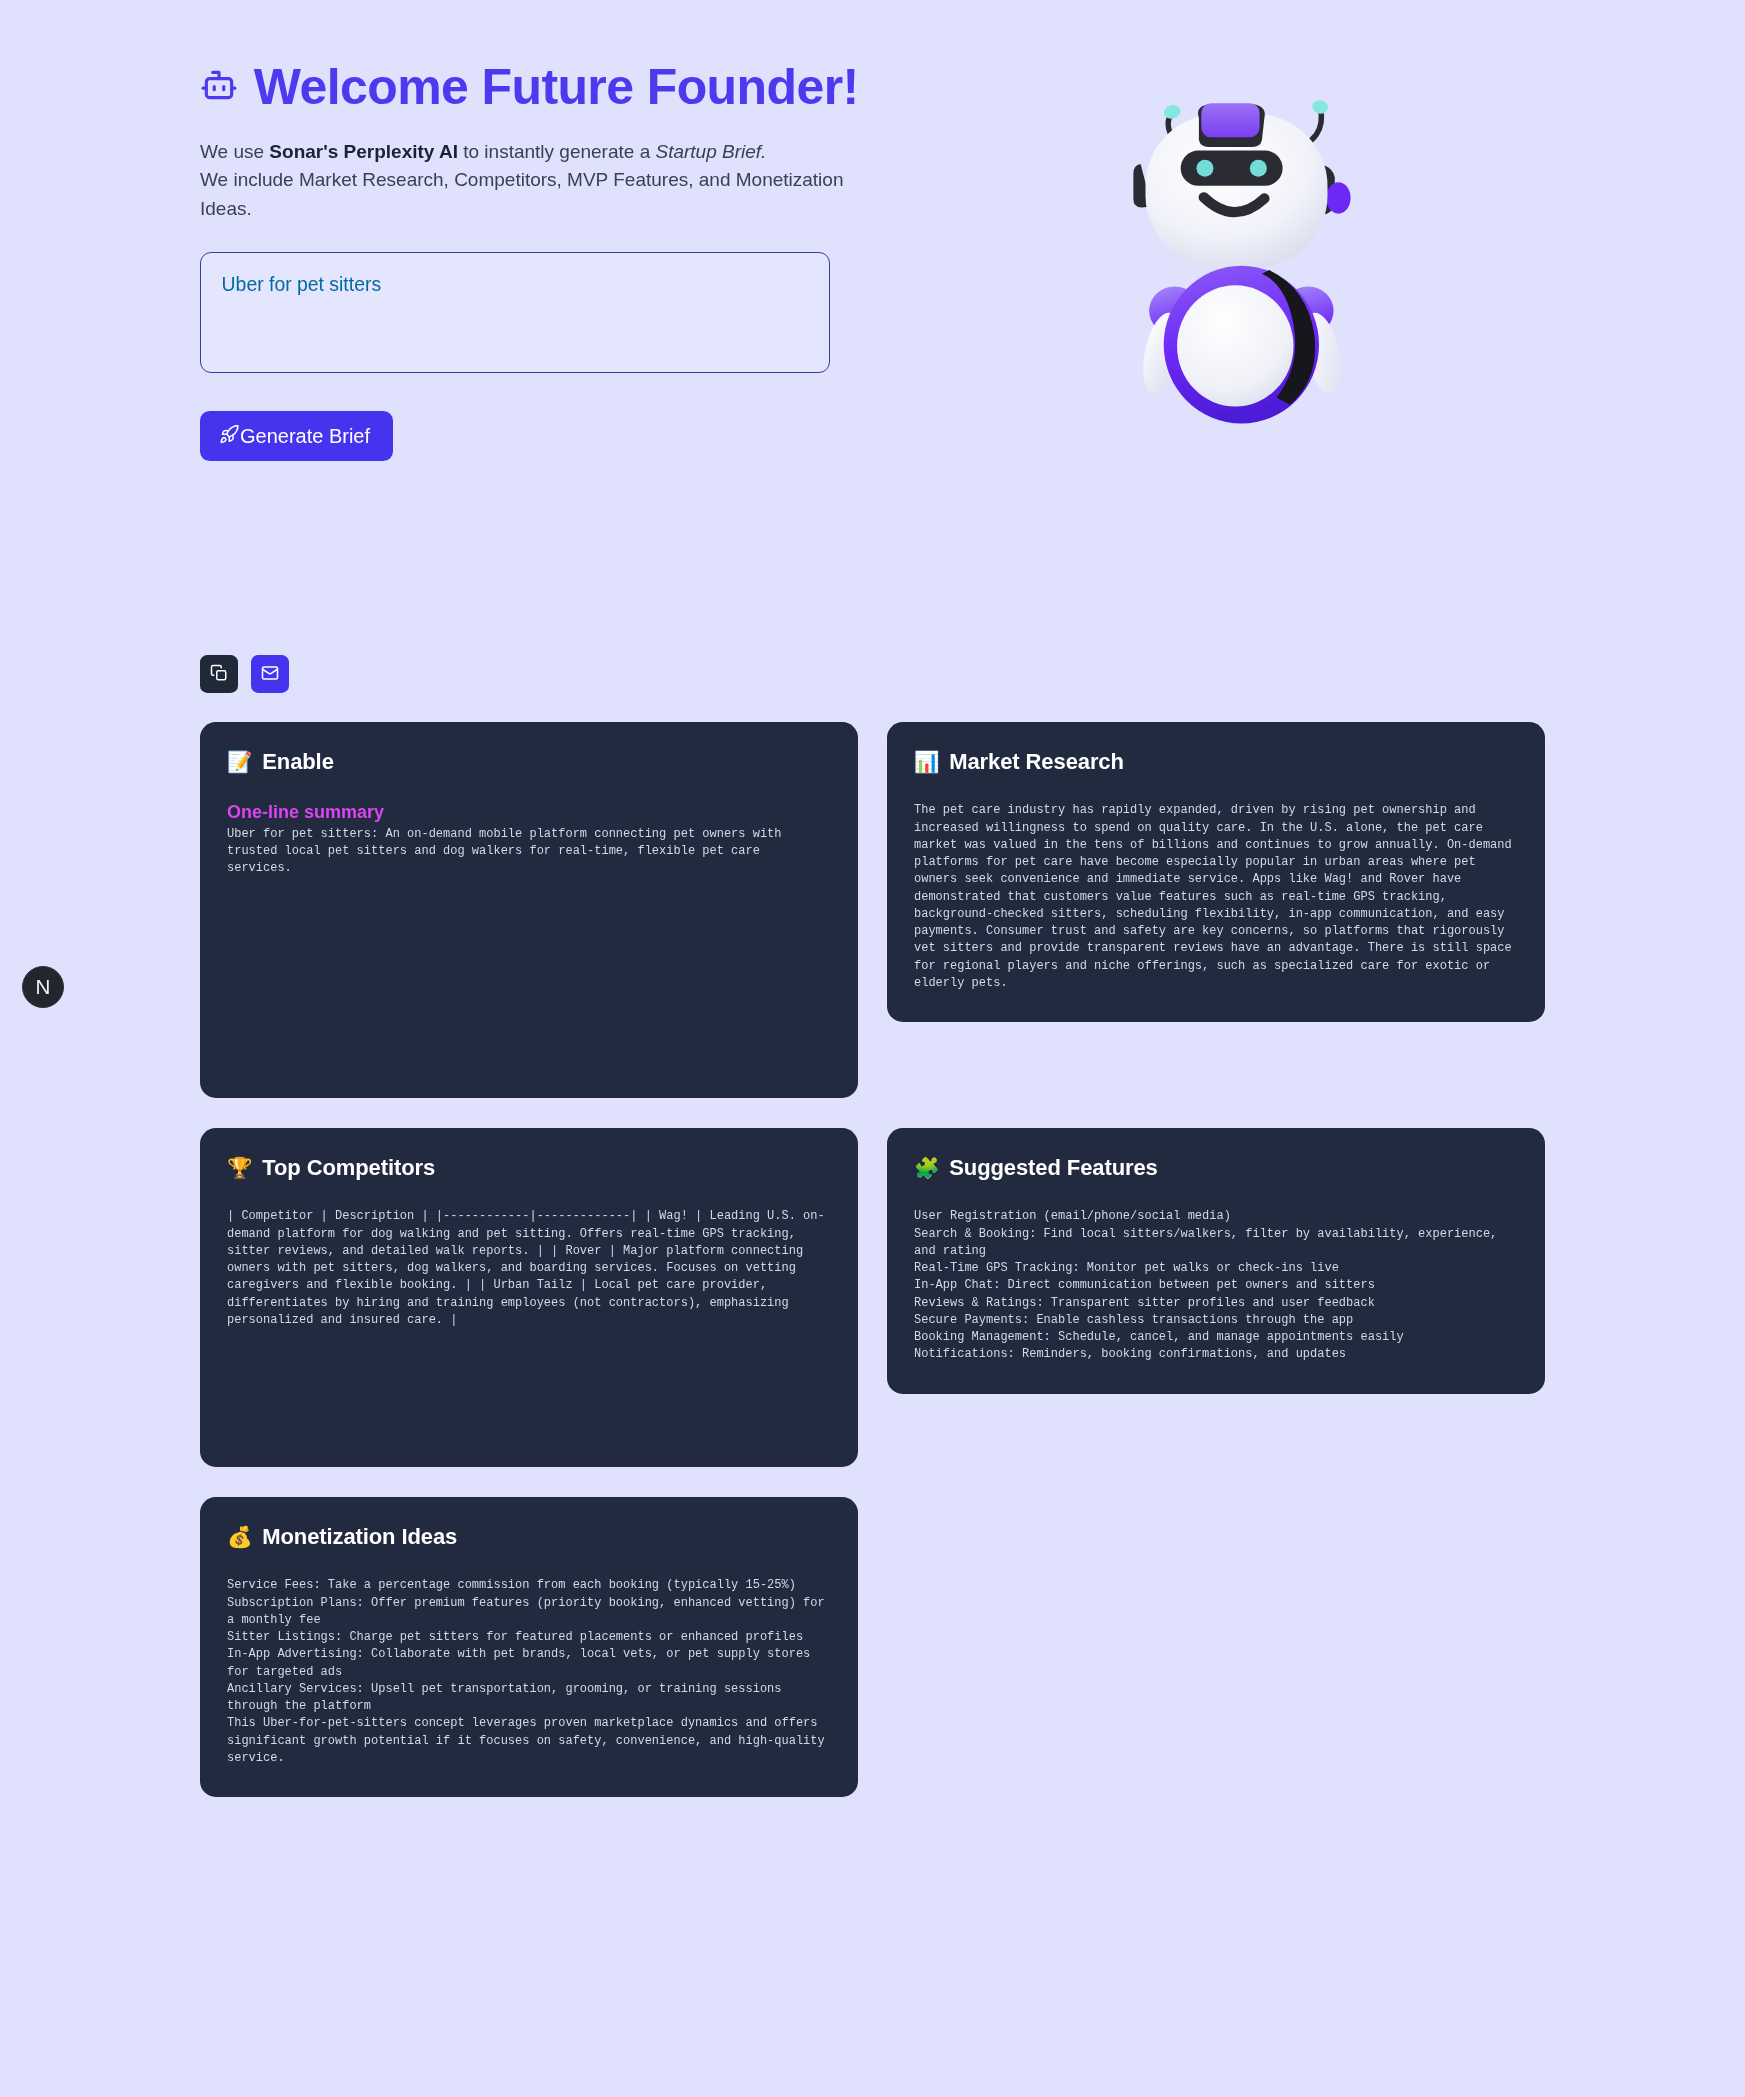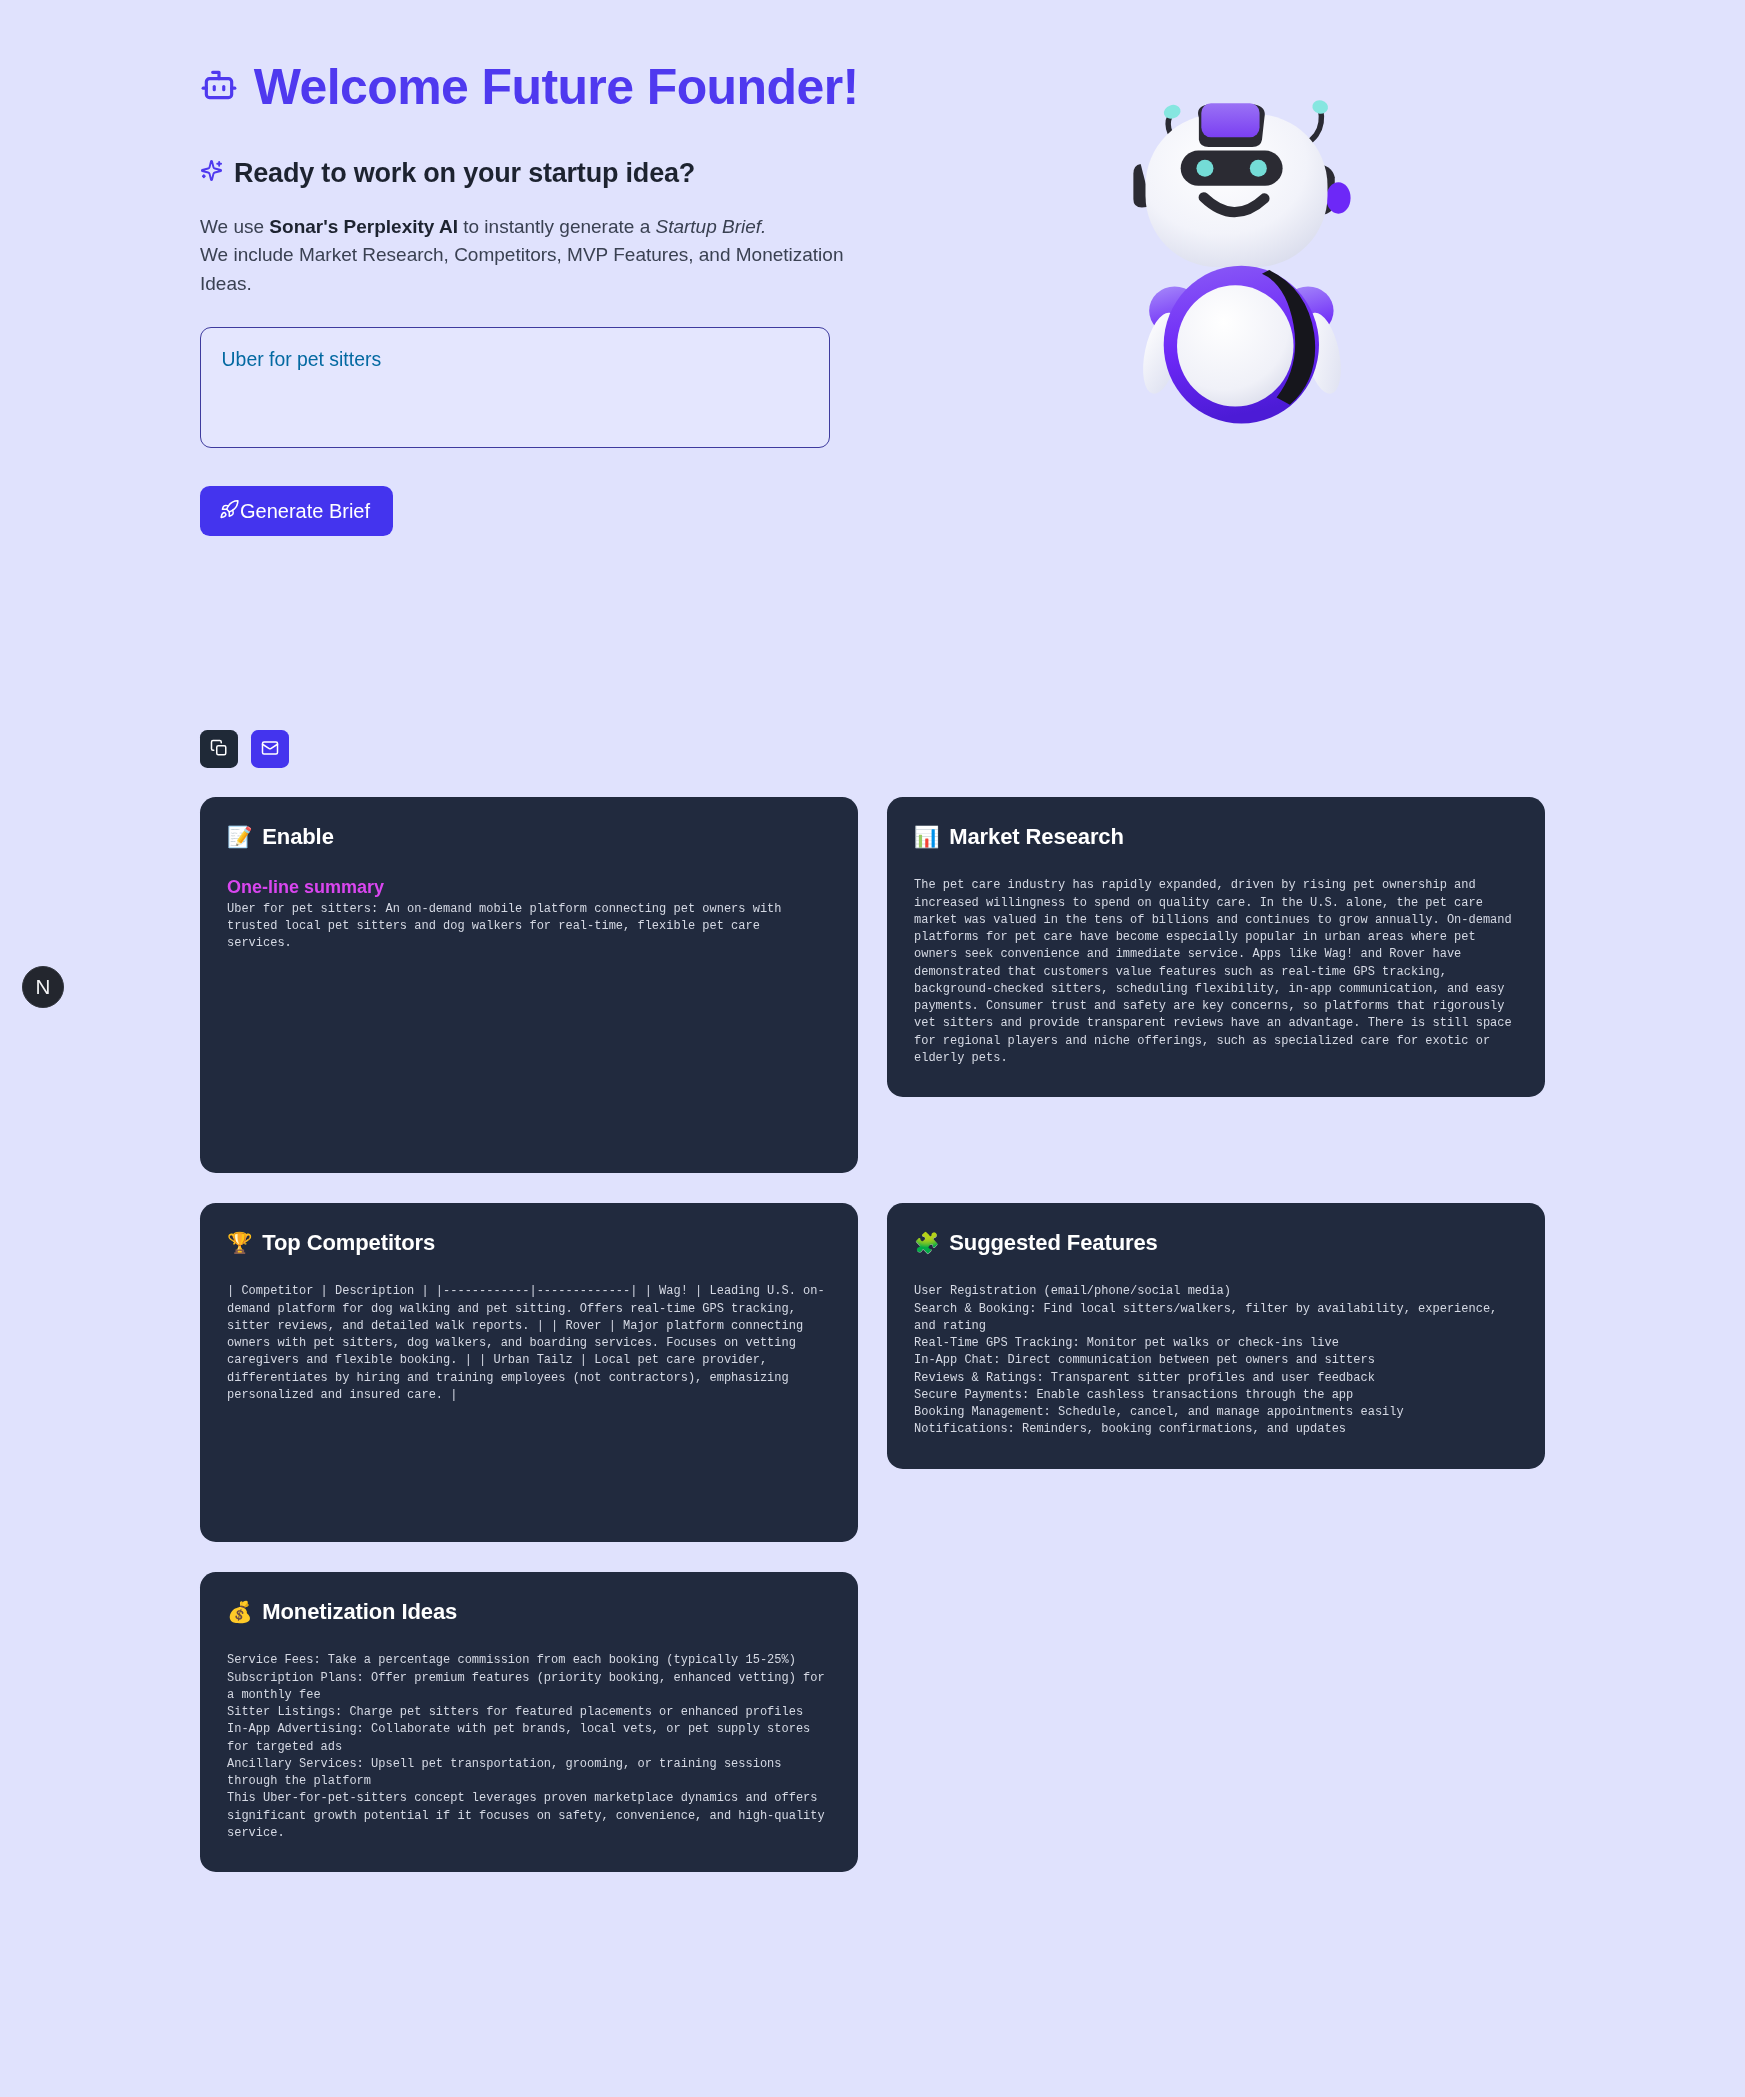--- a/index.html
+++ b/index.html
@@ -221,32 +221,20 @@
               <rect x="4" y="8" width="16" height="12" rx="2"></rect>
               <path d="M2 14h2"></path>
               <path d="M20 14h2"></path>
               <path d="M15 13v2"></path>
               <path d="M9 13v2"></path>
             </svg>
           </span>
           <span class="title-text">Welcome Future Founder!</span>
         </h1>
 
-        <h2 class="subtitle">
-          <span class="sparkle-icon">
-            <svg width="23" height="23" viewBox="0 0 24 24" fill="none" stroke="#4f39ef" stroke-width="2" stroke-linecap="round" stroke-linejoin="round">
-              <path d="M9.937 15.5A2 2 0 0 0 8.5 14.063l-6.135-1.582a.5.5 0 0 1 0-.962L8.5 9.936A2 2 0 0 0 9.937 8.5l1.582-6.135a.5.5 0 0 1 .963 0L14.063 8.5A2 2 0 0 0 15.5 9.937l6.135 1.581a.5.5 0 0 1 0 .964L15.5 14.063a2 2 0 0 0-1.437 1.437l-1.582 6.135a.5.5 0 0 1-.963 0z"></path>
-              <path d="M20 3v4"></path>
-              <path d="M22 5h-4"></path>
-              <path d="M4 17v2"></path>
-              <path d="M5 18H3"></path>
-            </svg>
-          </span>
-          <span>Ready to work on your startup idea?</span>
-        </h2>
 
         <p class="blurb">
           <span>We use </span><b>Sonar's Perplexity AI</b><span> to instantly generate a </span><i>Startup Brief.</i><br>
           <span>We include Market Research, Competitors, MVP Features, and Monetization Ideas.</span>
         </p>
 
         <textarea class="idea-input" placeholder="Describe your startup idea..." style="">Uber for pet sitters</textarea>
 
         <button class="generate-btn">
           <span class="rocket-icon">

